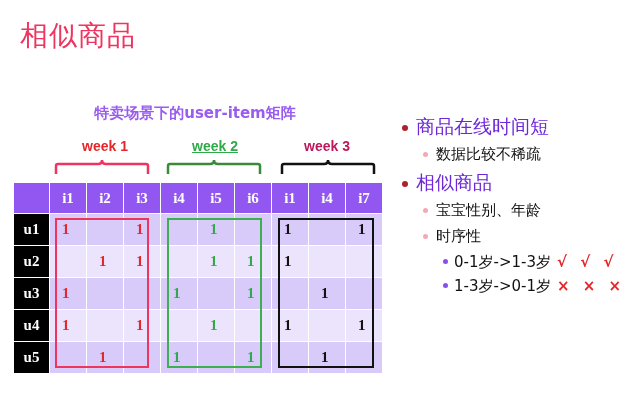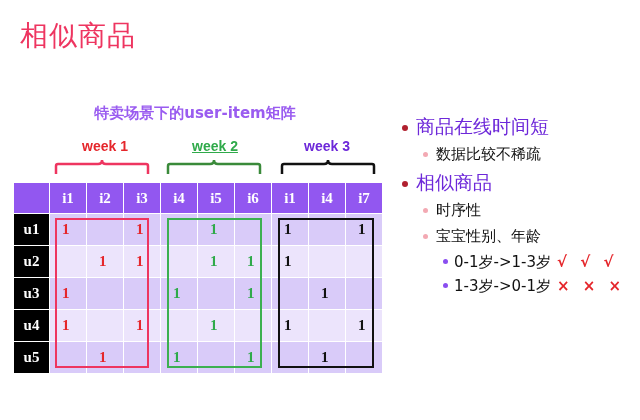--- a/index.html
+++ b/index.html
@@ -68,21 +68,21 @@
   .mark { color: #e5262b; font-weight: bold; margin-left: 6px; letter-spacing: 4px; }
 </style>
 </head>
 <body>
 
 <div class="title">相似商品</div>
 <div class="subtitle">特卖场景下的user-item矩阵</div>
 
 <div class="week-label" style="left:50px; color:#e5262b;text-align:center;">week 1</div>
 <div class="week-label" style="left:160px; color:#2faa4a;text-decoration:underline;">week 2</div>
-<div class="week-label" style="left:272px; color:#6d28d9;">week 3</div>
+<div class="week-label" style="left:272px; color:#be185d;">week 3</div>
 
 <svg class="brace" style="left:54px;" width="96" height="18" viewBox="0 0 96 18">
   <path d="M2 16 V8 Q2 6 4 6 H44 Q48 6 48 2 Q48 6 52 6 H92 Q94 6 94 8 V16" fill="none" stroke="#ee3560" stroke-width="2.5"></path>
 </svg>
 <svg class="brace" style="left:166px;" width="96" height="18" viewBox="0 0 96 18">
   <path d="M2 16 V8 Q2 6 4 6 H44 Q48 6 48 2 Q48 6 52 6 H92 Q94 6 94 8 V16" fill="none" stroke="#3a8a3a" stroke-width="2.5"></path>
 </svg>
 <svg class="brace" style="left:280px;" width="96" height="18" viewBox="0 0 96 18">
   <path d="M2 16 V8 Q2 6 4 6 H44 Q48 6 48 2 Q48 6 52 6 H92 Q94 6 94 8 V16" fill="none" stroke="#111111" stroke-width="2.5"></path>
 </svg>
@@ -151,17 +151,17 @@
   </div>
 
 <div class="box" style="left:55px; top:218px; width:94px; height:150px; border-color:#ee3560;"></div>
 <div class="box" style="left:167px; top:218px; width:95px; height:150px; border-color:#3cb050;"></div>
 <div class="box" style="left:278px; top:218px; width:96px; height:150px; border-color:#111111;"></div>
 
 <div class="bullets" id="bullets">
     <div class="b1"><span>商品在线时间短</span></div>
     <div class="b2"><span>数据比较不稀疏</span></div>
     <div class="b1"><span>相似商品</span></div>
+    <div class="b2"><span>宝宝性别、年龄</span></div>
     <div class="b2"><span>时序性</span></div>
-    <div class="b2"><span>宝宝性别、年龄</span></div>
     <div class="b3"><span>0-1岁-&gt;1-3岁</span><span class="mark">√ √ √</span></div>
     <div class="b3"><span>1-3岁-&gt;0-1岁</span><span class="mark">× × ×</span></div>
   </div>
 
 </body></html>

